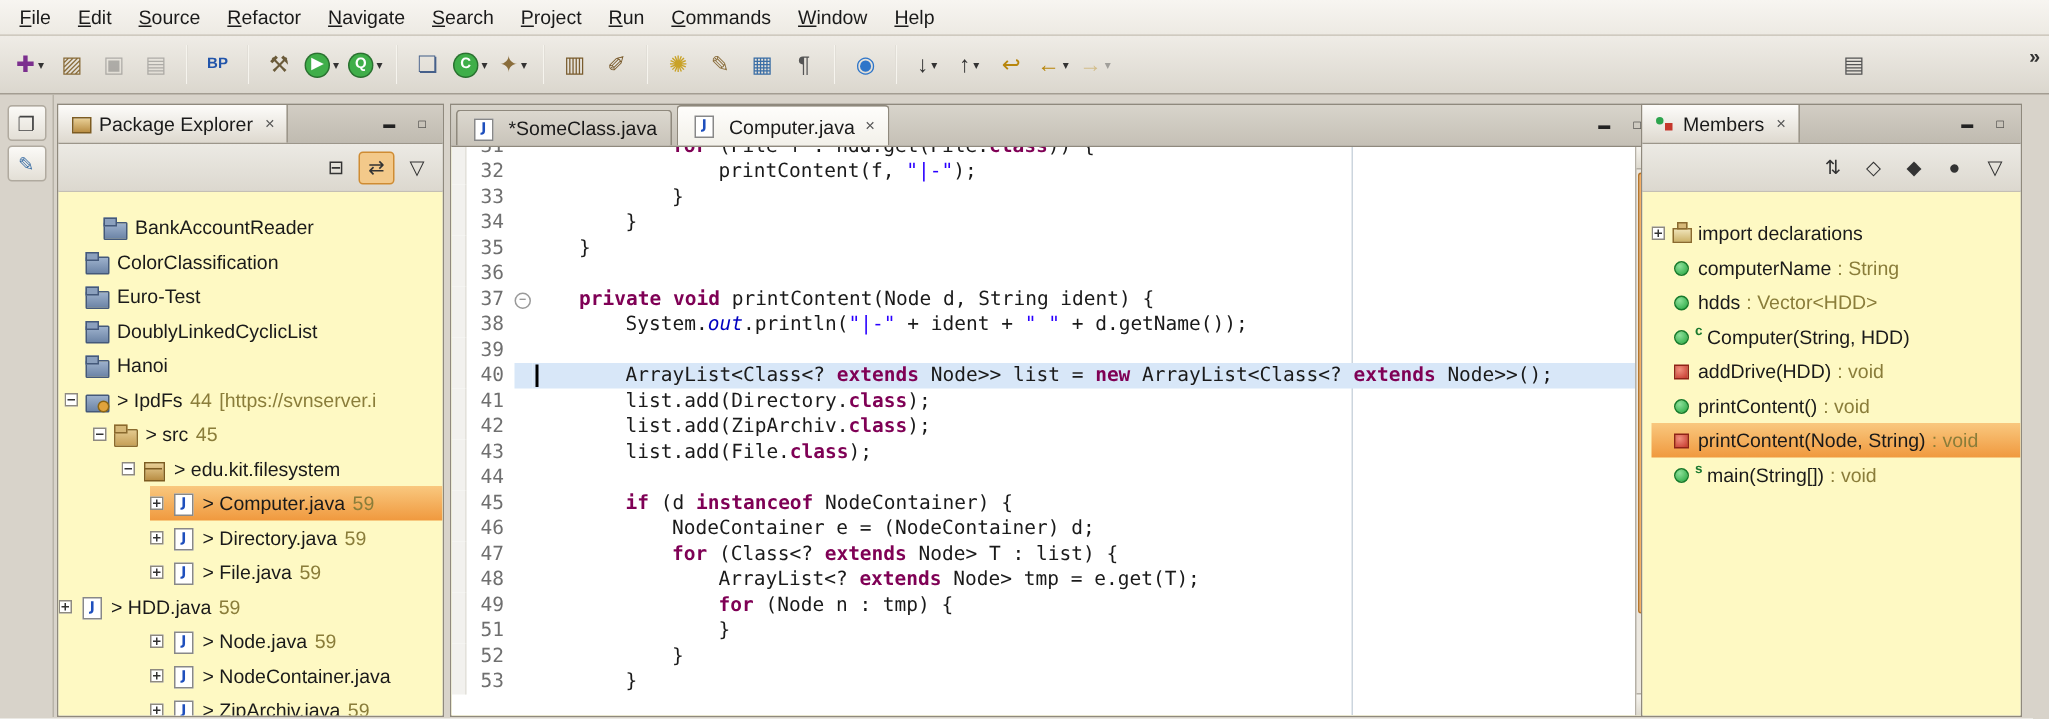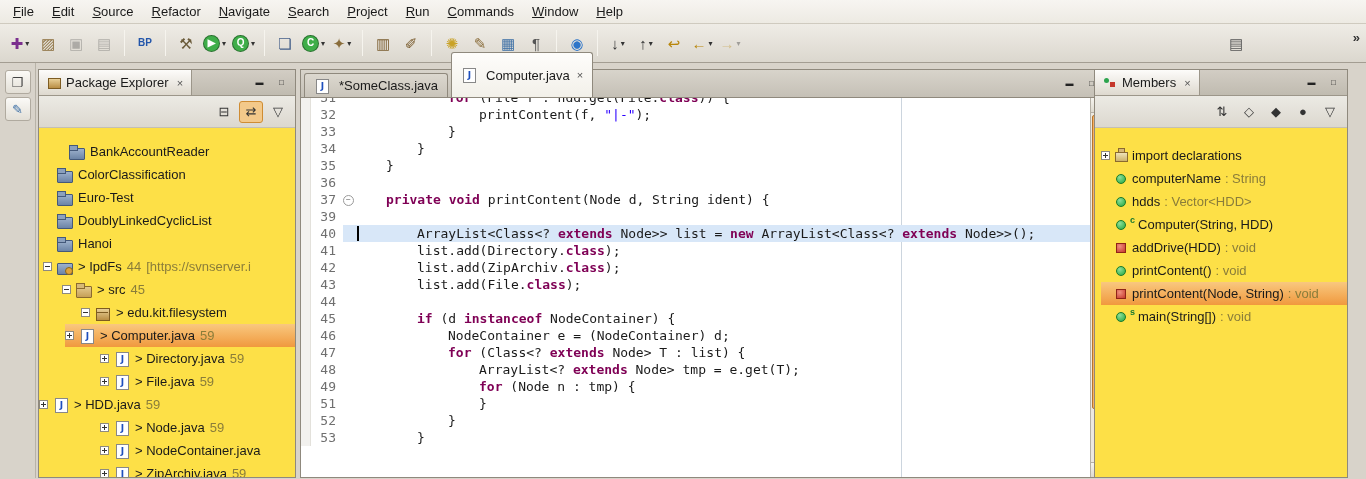--- a/index.html
+++ b/index.html
@@ -55,21 +55,21 @@
   .view-tab { display:flex; align-items:center; gap:5px; padding:0 8px; background:linear-gradient(#fdfcfa,#ded9cf); border-right:1px solid #9c968a; }
   .vtitle { white-space:nowrap; }
   .vclose { font-size:11px; color:#555; margin-left:3px; }
   .win-btns { margin-left:auto; display:flex; align-items:center; gap:3px; padding-right:4px; }
   .win-btn { width:19px; height:16px; display:flex; align-items:center; justify-content:center; font-size:8px; color:#222; }
 
   .view-toolbar { height:32px; min-height:32px; background:linear-gradient(#ecm 0,#fff 0); background:linear-gradient(#eceae4,#dcd8cf); display:flex; align-items:center; justify-content:flex-end; gap:3px; padding-right:5px; border-bottom:1px solid #c4bfb4; }
   .vtb-btn { width:24px; height:22px; display:flex; align-items:center; justify-content:center; font-size:13px; color:#333; border-radius:3px; border:1px solid transparent; }
   .vtb-btn.active { background:#f3c98a; border:1px solid #cf8c33; }
 
-  .view-content { flex:1; overflow:hidden; background:#fde047; position:relative; }
+  .view-content { flex:1; overflow:hidden; background:#fef9c3; position:relative; }
 
   
   .tree { padding-top:12px; }
   .trow { height:23px; display:flex; align-items:center; }
   .trow-inner { display:flex; align-items:center; flex:1; height:100%; white-space:nowrap; overflow:hidden; }
   .trow.selected .trow-inner { background:linear-gradient(#f9c87f, var(--sel,#f0993e)); }
   .exp { width:9px; height:9px; min-width:9px; border:1px solid #8e8a80; background:#fff; position:relative; margin-right:5px; }
   .exp::before { content:""; position:absolute; left:1px; right:1px; top:3px; height:1px; background:#333; }
   .exp.plus::after { content:""; position:absolute; top:1px; bottom:1px; left:3px; width:1px; background:#333; }
   .exp.none { visibility:hidden; }
@@ -118,21 +118,21 @@
   .msuffix { color:var(--olive,#8a7d3a); margin-left:4px; }
 
   
   .editor-header { height:28px; min-height:28px; background:linear-gradient(#d8d4cb,#c5c0b6); border-bottom:1px solid #8f897d; display:flex; align-items:flex-end; }
   #editor-tabs { display:flex; align-items:flex-end; }
   .etab {
     height:24px; display:flex; align-items:center; gap:5px; padding:0 9px; margin-left:3px;
     border:1px solid #8f897d; border-bottom:none; border-radius:3px 3px 0 0;
     background:linear-gradient(#dcd8cf,#c9c4ba); white-space:nowrap;
   }
-  .etab.active { background:linear-gradient(#fefdfb,#f2f0e9); height:45px; }
+  .etab.active { background:linear-gradient(#fefdfb,#f2f0e9); height:27px; }
   .tclose { font-size:11px; color:#555; margin-left:2px; }
   .editor-header .win-btns { align-self:center; }
 
   #code-scroll { position:absolute; left:0; right:15px; top:0; bottom:0; overflow:hidden; background:#fff; font-family:"DejaVu Sans Mono", monospace; font-size:13px; }
   #print-margin { position:absolute; left:600px; top:0; bottom:0; width:1px; background:#ccd5de; }
   #code-lines { margin-top:-9px; }
   .cl { display:flex; height:17px; line-height:17px; white-space:pre; position:relative; }
   .ar { width:10px; min-width:10px; background:#f2f1ee; border-right:1px solid #e3e1db; }
   .ln { width:32px; min-width:32px; text-align:right; padding-right:7px; color:#6f6f6f; }
   .fold { width:12px; min-width:12px; position:relative; }
@@ -348,21 +348,21 @@
               <span class="trev">45</span>
             </div>
           </div>
           <div class="trow" style="padding-left: 42px;">
             <div class="trow-inner">
               <span class="exp minus"></span>
               <span class="ti ti-package"></span>
               <span class="tlabel">&gt; edu.kit.filesystem</span>
             </div>
           </div>
-          <div class="trow selected" style="padding-left: 26px;">
+          <div class="trow selected" style="padding-left: 61px;">
             <div class="trow-inner">
               <span class="exp plus"></span>
               <span class="ti ti-jfile"></span>
               <span class="tlabel">&gt; Computer.java</span>
               <span class="trev">59</span>
             </div>
           </div>
           <div class="trow" style="padding-left: 61px;">
             <div class="trow-inner">
               <span class="exp plus"></span>
@@ -436,20 +436,21 @@
       <div id="code-scroll">
         <div id="print-margin"></div>
         <div id="code-lines">
             <div class="cl"><span class="ar"></span><span class="ln">31</span><span class="fold"></span><span class="codecell" style="padding-left: 93px;"><span class="kw">for</span><span class="p"> (File f : hdd.get(File.</span><span class="kw">class</span><span class="p">)) {</span></span></div>
             <div class="cl"><span class="ar"></span><span class="ln">32</span><span class="fold"></span><span class="codecell" style="padding-left: 124px;"><span class="p">printContent(f, </span><span class="str">"|-"</span><span class="p">);</span></span></div>
             <div class="cl"><span class="ar"></span><span class="ln">33</span><span class="fold"></span><span class="codecell" style="padding-left: 93px;"><span class="p">}</span></span></div>
             <div class="cl"><span class="ar"></span><span class="ln">34</span><span class="fold"></span><span class="codecell" style="padding-left: 62px;"><span class="p">}</span></span></div>
             <div class="cl"><span class="ar"></span><span class="ln">35</span><span class="fold"></span><span class="codecell" style="padding-left: 31px;"><span class="p">}</span></span></div>
             <div class="cl"><span class="ar"></span><span class="ln">36</span><span class="fold"></span><span class="codecell" style="padding-left: 0px;"></span></div>
             <div class="cl"><span class="ar"></span><span class="ln">37</span><span class="fold fold-minus"></span><span class="codecell" style="padding-left: 31px;"><span class="kw">private</span><span class="p"> </span><span class="kw">void</span><span class="p"> printContent(Node d, String ident) {</span></span></div>
+            <div class="cl"><span class="ar"></span><span class="ln">38</span><span class="fold"></span><span class="codecell" style="padding-left: 62px;"><span class="p">System.</span><span class="fld">out</span><span class="p">.println(</span><span class="str">"|-"</span><span class="p"> + ident + </span><span class="str">" "</span><span class="p"> + d.getName());</span></span></div>
             <div class="cl"><span class="ar"></span><span class="ln">39</span><span class="fold"></span><span class="codecell" style="padding-left: 0px;"></span></div>
             <div class="cl hl"><span class="ar"></span><span class="ln">40</span><span class="fold"></span><span class="codecell" style="padding-left: 62px;"><span class="cursor"></span><span class="p">ArrayList&lt;Class&lt;? </span><span class="kw">extends</span><span class="p"> Node&gt;&gt; list = </span><span class="kw">new</span><span class="p"> ArrayList&lt;Class&lt;? </span><span class="kw">extends</span><span class="p"> Node&gt;&gt;();</span></span></div>
             <div class="cl"><span class="ar"></span><span class="ln">41</span><span class="fold"></span><span class="codecell" style="padding-left: 62px;"><span class="p">list.add(Directory.</span><span class="kw">class</span><span class="p">);</span></span></div>
             <div class="cl"><span class="ar"></span><span class="ln">42</span><span class="fold"></span><span class="codecell" style="padding-left: 62px;"><span class="p">list.add(ZipArchiv.</span><span class="kw">class</span><span class="p">);</span></span></div>
             <div class="cl"><span class="ar"></span><span class="ln">43</span><span class="fold"></span><span class="codecell" style="padding-left: 62px;"><span class="p">list.add(File.</span><span class="kw">class</span><span class="p">);</span></span></div>
             <div class="cl"><span class="ar"></span><span class="ln">44</span><span class="fold"></span><span class="codecell" style="padding-left: 0px;"></span></div>
             <div class="cl"><span class="ar"></span><span class="ln">45</span><span class="fold"></span><span class="codecell" style="padding-left: 62px;"><span class="kw">if</span><span class="p"> (d </span><span class="kw">instanceof</span><span class="p"> NodeContainer) {</span></span></div>
             <div class="cl"><span class="ar"></span><span class="ln">46</span><span class="fold"></span><span class="codecell" style="padding-left: 93px;"><span class="p">NodeContainer e = (NodeContainer) d;</span></span></div>
             <div class="cl"><span class="ar"></span><span class="ln">47</span><span class="fold"></span><span class="codecell" style="padding-left: 93px;"><span class="kw">for</span><span class="p"> (Class&lt;? </span><span class="kw">extends</span><span class="p"> Node&gt; T : list) {</span></span></div>
             <div class="cl"><span class="ar"></span><span class="ln">48</span><span class="fold"></span><span class="codecell" style="padding-left: 124px;"><span class="p">ArrayList&lt;? </span><span class="kw">extends</span><span class="p"> Node&gt; tmp = e.get(T);</span></span></div>

